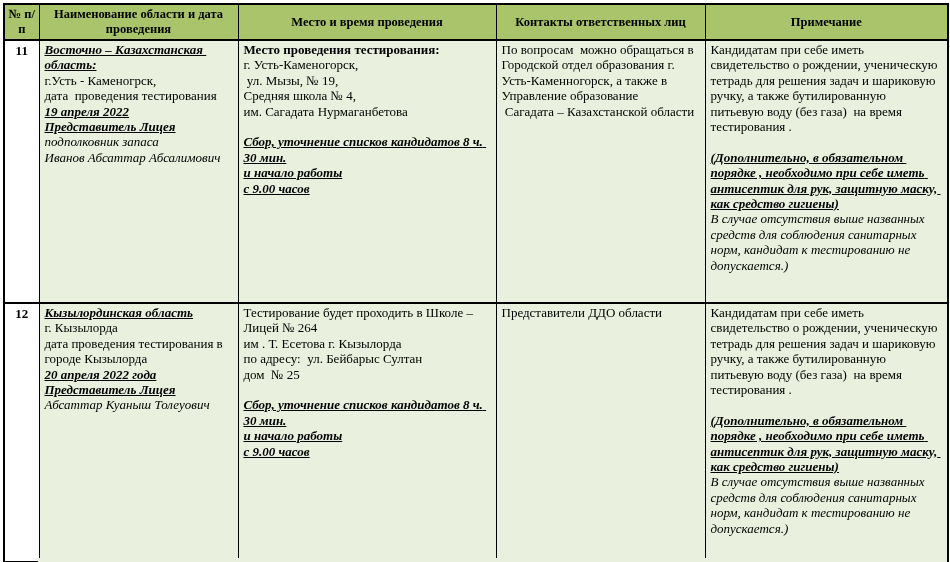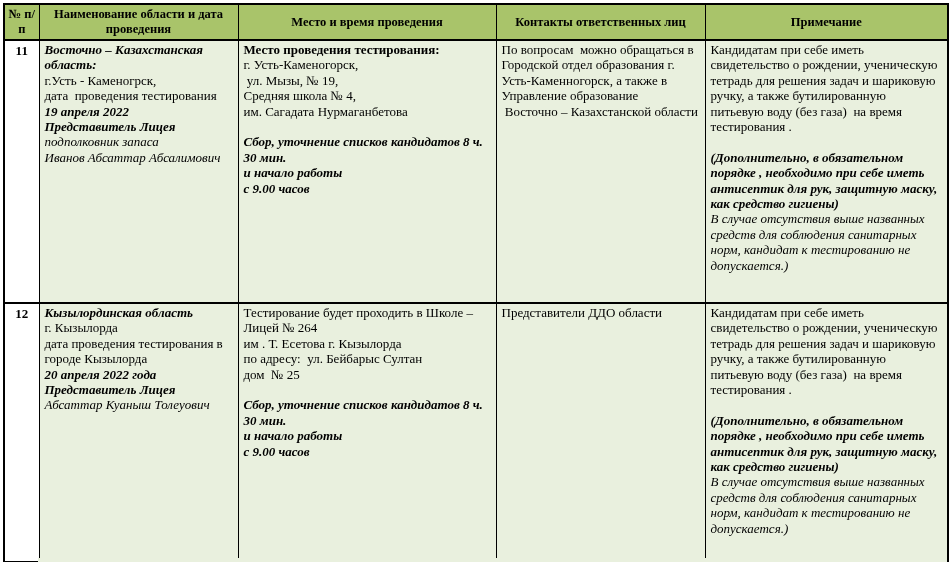--- a/index.html
+++ b/index.html
@@ -46,21 +46,21 @@
   .schedule tbody tr td { border-top: 2px solid #000; }
 
   .ln {
     font-size: 13px;
     line-height: 15.4px;
     white-space: pre-wrap;
     margin: 0;
   }
   .t-b  { font-weight: bold; }
   .t-i  { font-style: italic; }
-  .t-bi { font-weight: bold; font-style: italic; }
+  .t-bi { font-weight: bold; font-style: italic; text-decoration: underline; }
   .blank { height: 15.4px; }
 
   .row-11 { height: 263px; }
   .row-12 { height: 259px; margin-left: 28px; }
 
   
   .cutoff-row {
     position: absolute;
     left: 38px; top: 558px;
     width: 909px; height: 4px;
@@ -107,21 +107,21 @@
             <div class="ln"> ул. Мызы, № 19,</div>
             <div class="ln">Средняя школа № 4,</div>
             <div class="ln">им. Сагадата Нурмаганбетова</div>
             <div class="blank"></div>
             <div class="ln t-bi">Сбор, уточнение списков кандидатов 8 ч. 30 мин.</div>
             <div class="ln t-bi">и начало работы</div>
             <div class="ln t-bi">с 9.00 часов</div>
           </td>
           <td>
             <div class="ln">По вопросам  можно обращаться в Городской отдел образования г. Усть-Каменногорск, а также в Управление образование</div>
-            <div class="ln"> Восточно – Казахстанской области</div>
+            <div class="ln"> Сагадата – Казахстанской области</div>
           </td>
           <td>
             <div class="ln">Кандидатам при себе иметь свидетельство о рождении, ученическую тетрадь для решения задач и шариковую ручку, а также бутилированную питьевую воду (без газа)  на время тестирования .</div>
             <div class="blank"></div>
             <div class="ln t-bi">(Дополнительно, в обязательном порядке , необходимо при себе иметь антисептик для рук, защитную маску, как средство гигиены)</div>
             <div class="ln t-i">В случае отсутствия выше названных  средств для соблюдения санитарных норм, кандидат к тестированию не допускается.)</div>
           </td>
         </tr>
         <tr class="row-12">
           <td class="numcell">12</td>

